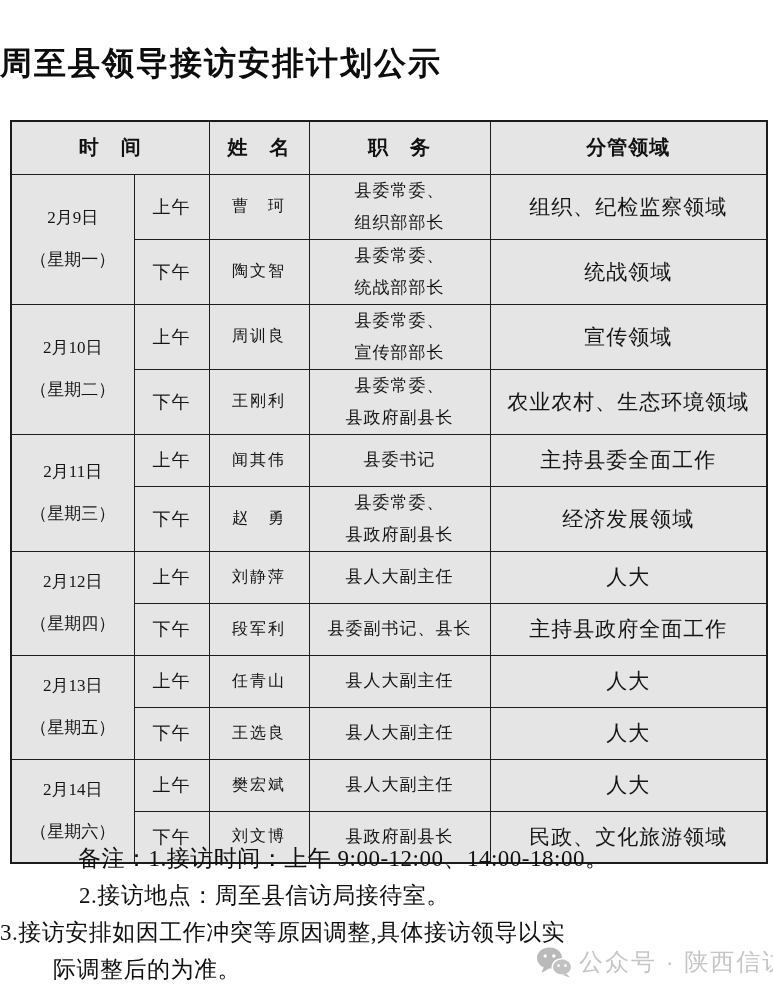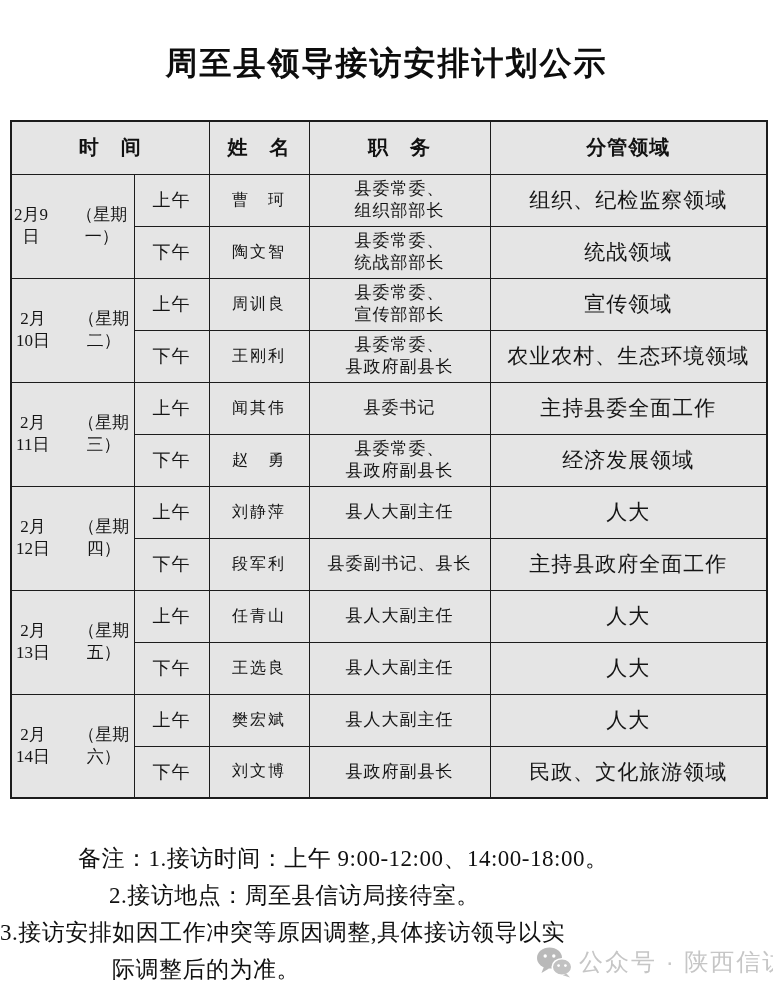--- a/index.html
+++ b/index.html
@@ -2,21 +2,21 @@
 <html><head>
 <meta charset="utf-8">
 <style>
   * { margin:0; padding:0; box-sizing:border-box; }
   html,body { background:#ffffff; }
   body { width:773px; height:991px; font-family:"Liberation Serif","DejaVu Serif",serif; color:#1a1a1a; }
   .page { position:relative; width:773px; height:991px; background:#fff; overflow:hidden; }
 
   .title {
     position:absolute; top:42px; left:0; width:100%;
-    text-align:center; font-size:32px; font-weight:bold;
+    text-align:left; font-size:32px; font-weight:bold;
     letter-spacing:2px; color:#0d0d0d;
     font-family:"Liberation Serif","DejaVu Serif",serif;
   }
 
   table.schedule {
     position:absolute; left:10px; top:120px;
     width:756px; border-collapse:collapse; table-layout:fixed;
     background:#e5e5e5;
   }
   table.schedule th, table.schedule td {
@@ -26,36 +26,36 @@
   }
   table.schedule { border:2px solid #1c1c1c; }
   thead tr { height:53px; }
   tbody tr { height:52px; }
   th {
     font-family:"Liberation Sans","DejaVu Sans",sans-serif;
     font-weight:700; font-size:20px; letter-spacing:1px; color:#111;
   }
   td { font-size:18px; color:#151515; }
   td.date-cell { font-size:17px; }
-  .date-inner { display:flex; justify-content:center; align-items:center; gap:20px; }
+  .date-inner { display:flex; flex-direction:column; justify-content:center; align-items:center; gap:20px; }
   .date-inner div { line-height:22px; }
   td.period-cell { font-size:18px; letter-spacing:1px; }
   td.name-cell { font-size:16px; letter-spacing:2px;margin-top:12px; }
-  td.position-cell { font-size:17px; line-height:22px; white-space:pre-line; letter-spacing:1px; }
+  td.position-cell { font-size:17px; line-height:32px; white-space:pre-line; letter-spacing:1px; }
   td.field-cell { font-size:21px; letter-spacing:1px; }
 
   .notes {
     position:absolute; left:0; top:840px; width:664px;
     font-size:23px; line-height:37px; color:#101010; letter-spacing:0.5px;
   }
   .note-line { white-space:nowrap; }
   .note-l1 { padding-left:78px; }
-  .note-l2 { padding-left:109px; }
+  .note-l2 { padding-left:79px; }
   .note-l3 { }
-  .note-l4 { padding-left:112px; }
+  .note-l4 { padding-left:53px; }
 
   .watermark {
     position:absolute; left:536px; top:946px;
     display:flex; align-items:center; gap:7px;
   }
   .watermark-text {
     font-family:"Liberation Sans","DejaVu Sans",sans-serif;
     font-size:24px; color:#c6c6c6; letter-spacing:2px; white-space:nowrap;
   }
   .wechat-icon { display:block; }

